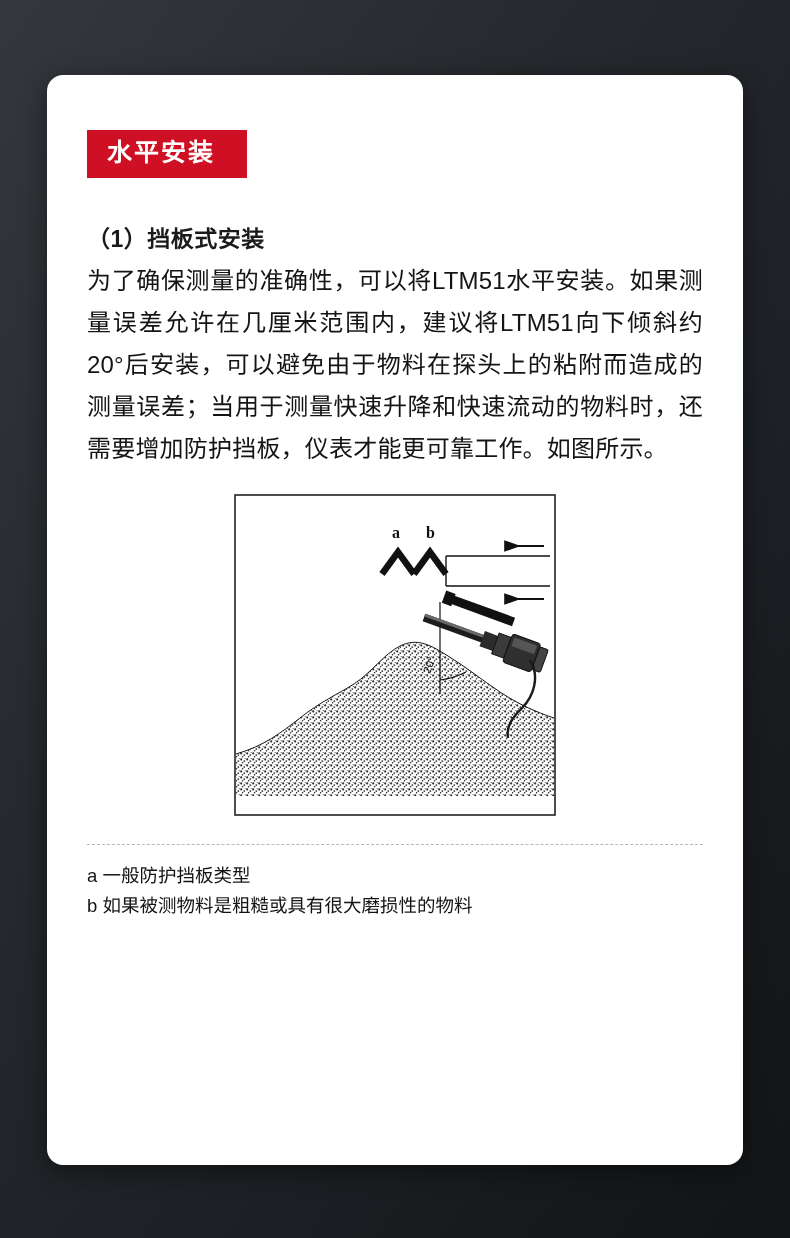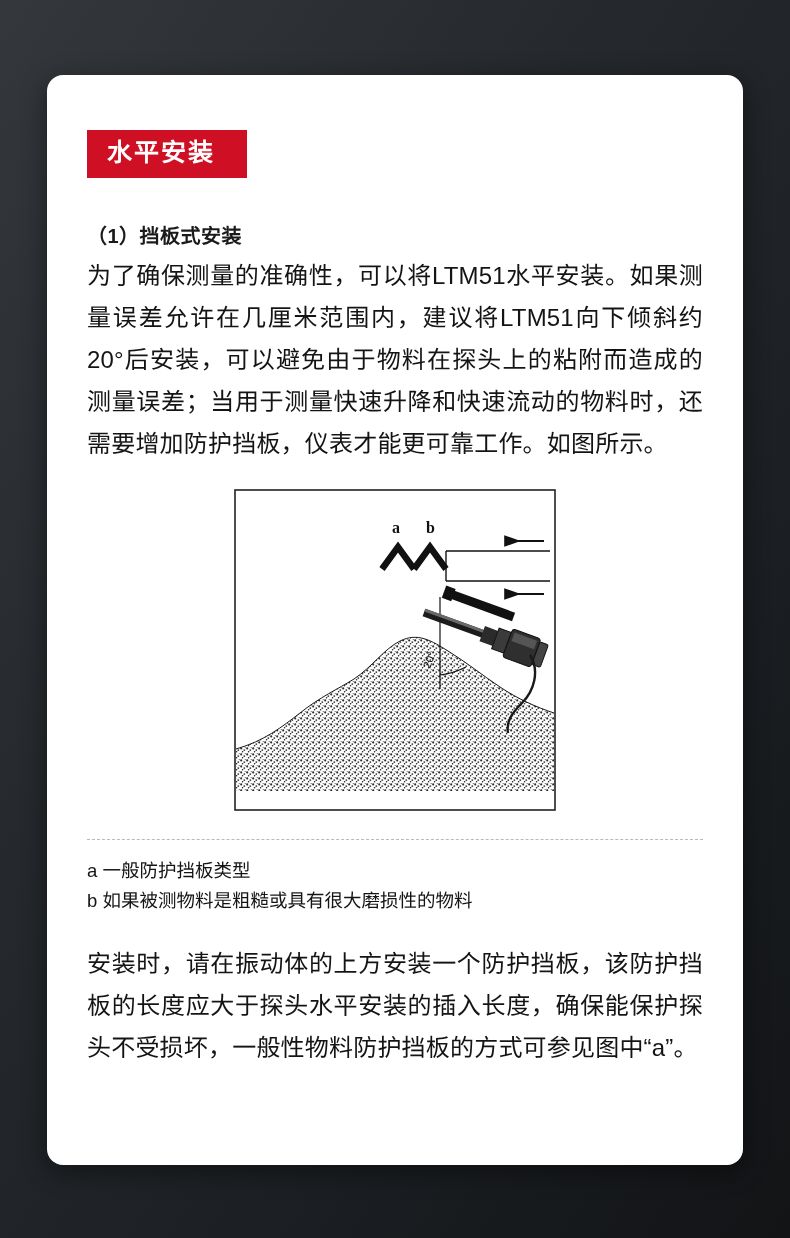--- a/index.html
+++ b/index.html
@@ -42,21 +42,21 @@
     color: #ffffff;
     font-size: 25px;
     font-weight: bold;
     letter-spacing: 2px;
     padding: 9px 32px 11px 20px;
     border-radius: 0;
     line-height: 1.1;
   }
   .sub-title {
     margin-top: 42px;
-    font-size: 20px;
+    font-size: 23px;
     font-weight: bold;
     color: #1a1a1a;
     letter-spacing: 0.5px;
   }
   .para {
     font-size: 24px;
     color: #141414;
     line-height: 1.75;
     letter-spacing: 0.2px;
     margin-top: 6px;
@@ -180,19 +180,16 @@
       </div>
     </div>
 
     <div class="divider"></div>
 
     <div class="legend">
       <div class="legend-line">a 一般防护挡板类型</div>
       <div class="legend-line">b 如果被测物料是粗糙或具有很大磨损性的物料</div>
     </div>
 
-    <div class="body-block">
-      <div class="para">安装时，请在振动体的上方安装一个防护挡板，该防护挡板的长度应大于探头水平安装的插入长度，确保能保护探头不受损坏，一般性物料防护挡板的方式可参见图中“a”。</div>
-    </div>
 
 
   </div>
 </div>
 
 </body></html>

